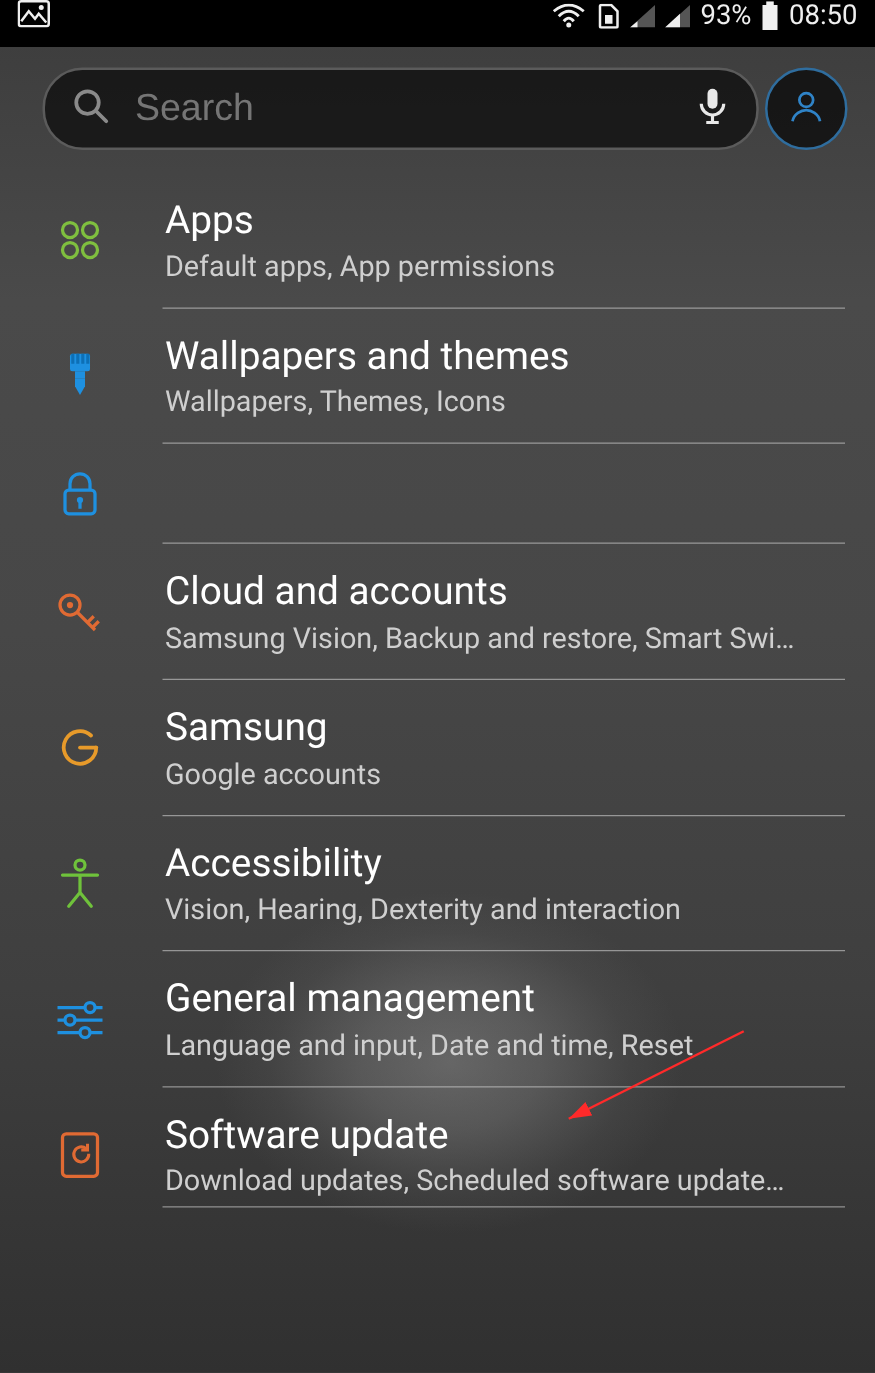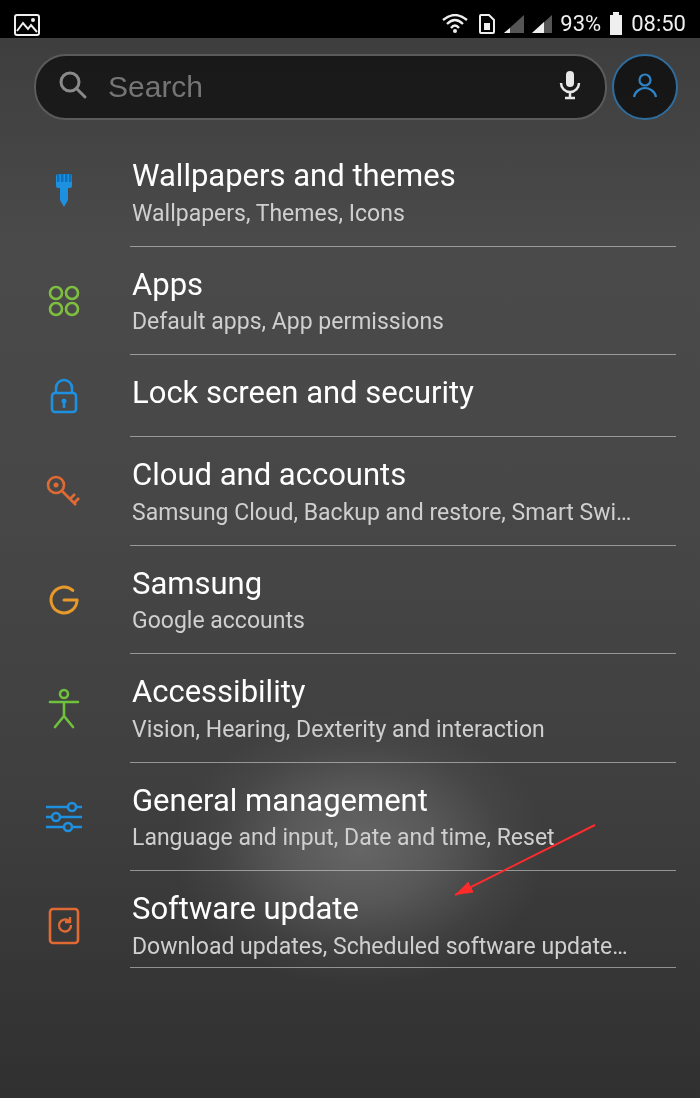--- a/index.html
+++ b/index.html
@@ -8,21 +8,21 @@
     background:
       radial-gradient(ellipse 260px 190px at 360px 850px,
         rgba(210,210,210,.28) 0%, rgba(190,190,190,.22) 28%,
         rgba(120,120,120,.12) 55%, rgba(0,0,0,0) 72%),
       linear-gradient(180deg,#000 0 38px,transparent 38px),
       linear-gradient(180deg,#3c3c3c 0%,#4a4a4a 22%,#474747 46%,#3f3f3f 72%,#303030 100%);
     background-color:#3e3e3e;
     color:#e9e9e9;
   }
   
-  .status{height:36px;display:flex;align-items:flex-end;justify-content:space-between;
+  .status{height:36px;display:flex;align-items:flex-start;justify-content:space-between;
     padding:0 14px 0 14px;font-size:22px;color:#efefef;background:#000;}
   .status .left,.status .right{display:flex;align-items:center;gap:10px}
   .status .right{gap:8px}
   .st-ico{display:inline-flex;align-items:center;justify-content:center}
   
   .search-wrap{display:flex;align-items:flex-end;gap:5px;padding:18px 22px 18px 34px}
   .search{
     flex:1;height:62px;border-radius:32px;border:2px solid #5b5b5b;
     background:rgba(0,0,0,.6);display:flex;align-items:center;padding:0 22px;gap:18px;
   }
@@ -118,81 +118,80 @@
         <path d="M4 27c1-6 7-9 11-9s10 3 11 9" stroke="#2f83c7" stroke-width="2.2" fill="none"></path>
       </svg>
     </span>
   </div>
 </div>
 
 <div class="list">
 
   <div class="item">
     <div class="ico">
+      <svg width="36" height="36" viewBox="0 0 36 36">
+        <circle cx="10" cy="10" r="6" stroke="#7fbf3f" stroke-width="2.6" fill="none"></circle>
+        <circle cx="26" cy="10" r="6" stroke="#7fbf3f" stroke-width="2.6" fill="none"></circle>
+        <circle cx="10" cy="26" r="6" stroke="#7fbf3f" stroke-width="2.6" fill="none"></circle>
+        <circle cx="26" cy="26" r="6" stroke="#7fbf3f" stroke-width="2.6" fill="none"></circle>
+      </svg>
+    </div>
+    <div class="txt">
+      <div class="title">Apps</div>
+      <div class="sub">Default apps, App permissions</div>
+    </div>
+    <div class="sep"></div>
+  </div>
+
+  <div class="item">
+    <div class="ico">
       <svg width="32" height="40" viewBox="0 0 32 40">
         <rect x="8" y="2" width="16" height="14" rx="2" fill="#1e90e0"></rect>
         <rect x="9" y="2" width="2.5" height="8" fill="#0d6fb5"></rect>
         <rect x="13" y="2" width="2.5" height="8" fill="#0d6fb5"></rect>
         <rect x="17" y="2" width="2.5" height="8" fill="#0d6fb5"></rect>
         <rect x="21" y="2" width="2.5" height="8" fill="#0d6fb5"></rect>
         <rect x="12" y="16" width="8" height="6" fill="#1e90e0"></rect>
         <path d="M12 22h8v6l-4 7-4-7z" fill="#1e90e0"></path>
       </svg>
     </div>
     <div class="txt">
       <div class="title">Wallpapers and themes</div>
       <div class="sub">Wallpapers, Themes, Icons</div>
     </div>
     <div class="sep"></div>
   </div>
 
   <div class="item">
     <div class="ico">
-      <svg width="36" height="36" viewBox="0 0 36 36">
-        <circle cx="10" cy="10" r="6" stroke="#7fbf3f" stroke-width="2.6" fill="none"></circle>
-        <circle cx="26" cy="10" r="6" stroke="#7fbf3f" stroke-width="2.6" fill="none"></circle>
-        <circle cx="10" cy="26" r="6" stroke="#7fbf3f" stroke-width="2.6" fill="none"></circle>
-        <circle cx="26" cy="26" r="6" stroke="#7fbf3f" stroke-width="2.6" fill="none"></circle>
-      </svg>
-    </div>
-    <div class="txt">
-      <div class="title">Apps</div>
-      <div class="sub">Default apps, App permissions</div>
-    </div>
-    <div class="sep"></div>
-  </div>
-
-  <div class="item">
-    <div class="ico">
       <svg width="34" height="40" viewBox="0 0 34 40">
         <path d="M9 17v-5a8 8 0 0 1 16 0v5" stroke="#1e90e0" stroke-width="2.6" fill="none"></path>
         <rect x="5" y="17" width="24" height="19" rx="3" stroke="#1e90e0" stroke-width="2.6" fill="none"></rect>
         <circle cx="17" cy="25" r="2.5" fill="#1e90e0"></circle>
         <line x1="17" y1="27" x2="17" y2="32" stroke="#1e90e0" stroke-width="2.6"></line>
       </svg>
     </div>
     <div class="txt">
-      <div class="title">Lock screen and security</div>
     </div>
     <div class="sep"></div>
   </div>
 
   <div class="item">
     <div class="ico">
       <svg width="40" height="40" viewBox="0 0 40 40">
         <circle cx="12" cy="14" r="8" stroke="#e06a33" stroke-width="2.6" fill="none"></circle>
         <circle cx="12" cy="14" r="2.5" fill="#e06a33"></circle>
         <path d="M18 20 L32 34" stroke="#e06a33" stroke-width="2.6"></path>
         <path d="M26 28 L31 23" stroke="#e06a33" stroke-width="2.6"></path>
         <path d="M30 32 L35 27" stroke="#e06a33" stroke-width="2.6"></path>
       </svg>
     </div>
     <div class="txt">
       <div class="title">Cloud and accounts</div>
-      <div class="sub">Samsung Cloud, Backup and restore, Smart Swi…</div>
+      <div class="sub">Samsung Vision, Backup and restore, Smart Swi…</div>
     </div>
     <div class="sep"></div>
   </div>
 
   <div class="item">
     <div class="ico">
       <svg width="38" height="38" viewBox="0 0 38 38">
         <path d="M32 19a13 13 0 1 1-4.2-9.6" stroke="#e79a2a" stroke-width="3" fill="none" stroke-linecap="round"></path>
         <path d="M19 19h13" stroke="#e79a2a" stroke-width="3" stroke-linecap="round"></path>
       </svg>

